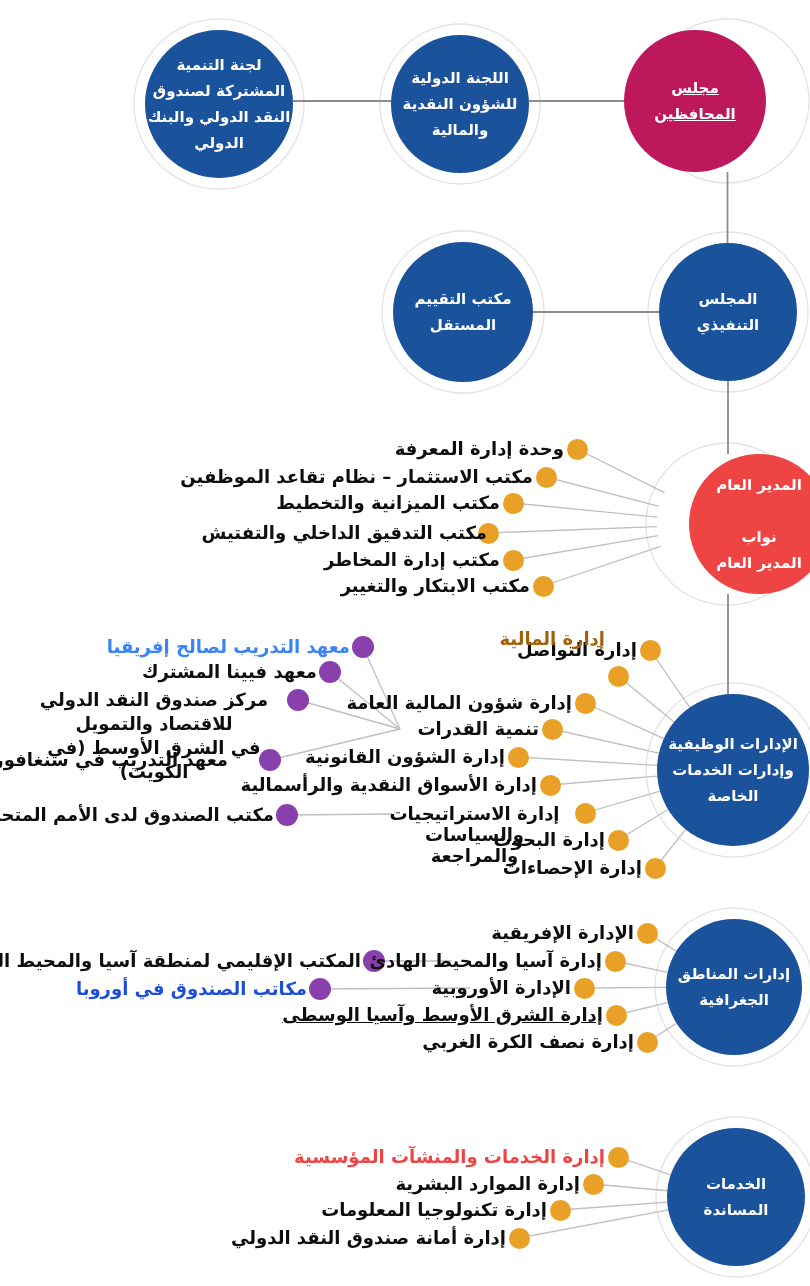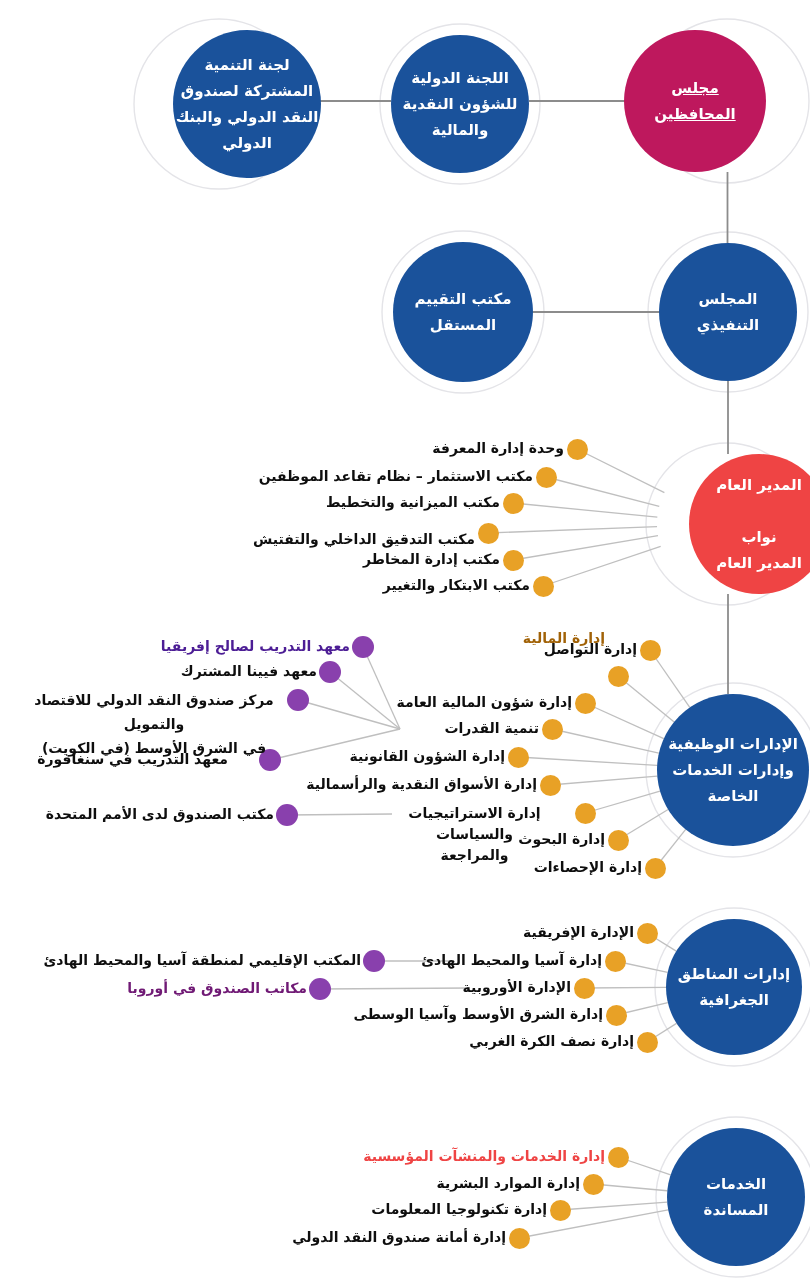--- a/index.html
+++ b/index.html
@@ -9,21 +9,21 @@
   .item-line{stroke:#bfbfbf;stroke-width:1.3;}
   .ring{stroke:#e4e4e8;stroke-width:1.4;fill:none;}
   .node{
     position:absolute;border-radius:50%;z-index:2;
     display:flex;align-items:center;justify-content:center;
     text-align:center;color:#ffffff;font-weight:bold;
     font-size:15px;line-height:26px;white-space:pre-line;
   }
   .dot{position:absolute;border-radius:50%;z-index:3;}
   .lbl{
-    position:absolute;z-index:4;font-weight:bold;font-size:14px;
+    position:absolute;z-index:4;font-weight:bold;font-size:18px;
     line-height:21px;color:#0e0e0e;white-space:nowrap;text-align:right;
   }
   .lbl.multi{white-space:pre-line;text-align:center;}
 </style>
 </head>
 <body>
 
 <div id="chart">
     <svg width="810" height="1286" viewBox="0 0 810 1286">
       <circle cx="727" cy="101" r="82" class="ring"></circle>
@@ -73,21 +73,21 @@
       <line x1="560" y1="1210" x2="667.1874596546421" y2="1202.0827444573276" class="item-line"></line>
       <line x1="519" y1="1238" x2="668.199570225332" y2="1209.8102194505134" class="item-line"></line>
     </svg>
     <div class="dot" style="width: 21px; height: 21px; left: 566.5px; top: 438.5px; background: rgb(232, 161, 38);"></div>
     <div class="lbl" dir="rtl" style="right: 246px; top: 438px; color: rgb(14, 14, 14);">وحدة إدارة المعرفة</div>
     <div class="dot" style="width: 21px; height: 21px; left: 535.5px; top: 466.5px; background: rgb(232, 161, 38);"></div>
     <div class="lbl" dir="rtl" style="right: 277px; top: 466px; color: rgb(14, 14, 14);">مكتب الاستثمار – نظام تقاعد الموظفين</div>
     <div class="dot" style="width: 21px; height: 21px; left: 502.5px; top: 492.5px; background: rgb(232, 161, 38);"></div>
     <div class="lbl" dir="rtl" style="right: 310px; top: 492px; color: rgb(14, 14, 14);">مكتب الميزانية والتخطيط</div>
     <div class="dot" style="width: 21px; height: 21px; left: 477.5px; top: 522.5px; background: rgb(232, 161, 38);"></div>
-    <div class="lbl" dir="rtl" style="right: 335px; top: 522px; color: rgb(14, 14, 14); margin-top: 7px;">مكتب التدقيق الداخلي والتفتيش</div>
+    <div class="lbl" dir="rtl" style="right: 323px; top: 522px; color: rgb(14, 14, 14);">مكتب التدقيق الداخلي والتفتيش</div>
     <div class="dot" style="width: 21px; height: 21px; left: 502.5px; top: 549.5px; background: rgb(232, 161, 38);"></div>
     <div class="lbl" dir="rtl" style="right: 310px; top: 549px; color: rgb(14, 14, 14);">مكتب إدارة المخاطر</div>
     <div class="dot" style="width: 21px; height: 21px; left: 532.5px; top: 575.5px; background: rgb(232, 161, 38);"></div>
     <div class="lbl" dir="rtl" style="right: 280px; top: 575px; color: rgb(14, 14, 14);">مكتب الابتكار والتغيير</div>
     <div class="dot" style="width: 21px; height: 21px; left: 639.5px; top: 639.5px; background: rgb(232, 161, 38);"></div>
     <div class="lbl" dir="rtl" style="right: 173px; top: 639px; color: rgb(14, 14, 14);">إدارة التواصل</div>
     <div class="dot" style="width: 21px; height: 21px; left: 607.5px; top: 665.5px; background: rgb(232, 161, 38);"></div>
     <div class="lbl" dir="rtl" style="right: 205px; top: 628px; color: #a16207;">إدارة المالية</div>
     <div class="dot" style="width: 21px; height: 21px; left: 574.5px; top: 692.5px; background: rgb(232, 161, 38);"></div>
     <div class="lbl" dir="rtl" style="right: 238px; top: 692px; color: rgb(14, 14, 14);">إدارة شؤون المالية العامة</div>
@@ -98,58 +98,58 @@
     <div class="dot" style="width: 21px; height: 21px; left: 539.5px; top: 774.5px; background: rgb(232, 161, 38);"></div>
     <div class="lbl" dir="rtl" style="right: 273px; top: 774px; color: rgb(14, 14, 14);">إدارة الأسواق النقدية والرأسمالية</div>
     <div class="dot" style="width: 21px; height: 21px; left: 574.5px; top: 802.5px; background: rgb(232, 161, 38);"></div>
     <div class="lbl multi" dir="rtl" style="right: 238px; top: 794px; width: 195px; line-height: 21px; color: rgb(14, 14, 14); margin-top: 9px;">إدارة الاستراتيجيات والسياسات
 والمراجعة</div>
     <div class="dot" style="width: 21px; height: 21px; left: 607.5px; top: 829.5px; background: rgb(232, 161, 38);"></div>
     <div class="lbl" dir="rtl" style="right: 205px; top: 829px; color: rgb(14, 14, 14);">إدارة البحوث</div>
     <div class="dot" style="width: 21px; height: 21px; left: 644.5px; top: 857.5px; background: rgb(232, 161, 38);"></div>
     <div class="lbl" dir="rtl" style="right: 168px; top: 857px; color: rgb(14, 14, 14);">إدارة الإحصاءات</div>
     <div class="dot" style="width: 22px; height: 22px; left: 352px; top: 636px; background: rgb(137, 64, 173);"></div>
-    <div class="lbl" dir="rtl" style="right: 460px; top: 636px; color: #4c1d95;">معهد التدريب لصالح إفريقيا</div>
+    <div class="lbl" dir="rtl" style="right: 460px; top: 636px; color: #3b82f6;">معهد التدريب لصالح إفريقيا</div>
     <div class="dot" style="width: 22px; height: 22px; left: 319px; top: 661px; background: rgb(137, 64, 173);"></div>
     <div class="lbl" dir="rtl" style="right: 493px; top: 661px; color: rgb(14, 14, 14);">معهد فيينا المشترك</div>
     <div class="dot" style="width: 22px; height: 22px; left: 287px; top: 689px; background: rgb(137, 64, 173);"></div>
     <div class="lbl multi" dir="rtl" style="right: 525px; top: 688px; width: 262px; line-height: 24px; color: rgb(14, 14, 14);">مركز صندوق النقد الدولي للاقتصاد والتمويل
 في الشرق الأوسط (في الكويت)</div>
     <div class="dot" style="width: 22px; height: 22px; left: 259px; top: 749px; background: rgb(137, 64, 173);"></div>
     <div class="lbl" dir="rtl" style="right: 582px; top: 749px; color: rgb(14, 14, 14);">معهد التدريب في سنغافورة</div>
     <div class="dot" style="width: 22px; height: 22px; left: 276px; top: 804px; background: rgb(137, 64, 173);"></div>
     <div class="lbl" dir="rtl" style="right: 536px; top: 804px; color: rgb(14, 14, 14);">مكتب الصندوق لدى الأمم المتحدة</div>
     <div class="dot" style="width: 21px; height: 21px; left: 636.5px; top: 922.5px; background: rgb(232, 161, 38);"></div>
     <div class="lbl" dir="rtl" style="right: 176px; top: 922px; color: rgb(14, 14, 14);">الإدارة الإفريقية</div>
     <div class="dot" style="width: 21px; height: 21px; left: 604.5px; top: 950.5px; background: rgb(232, 161, 38);"></div>
     <div class="lbl" dir="rtl" style="right: 208px; top: 950px; color: rgb(14, 14, 14);">إدارة آسيا والمحيط الهادئ</div>
     <div class="dot" style="width: 21px; height: 21px; left: 573.5px; top: 977.5px; background: rgb(232, 161, 38);"></div>
     <div class="lbl" dir="rtl" style="right: 239px; top: 977px; color: rgb(14, 14, 14);">الإدارة الأوروبية</div>
     <div class="dot" style="width: 21px; height: 21px; left: 605.5px; top: 1004.5px; background: rgb(232, 161, 38);"></div>
-    <div class="lbl" dir="rtl" style="right: 207px; top: 1004px; color: rgb(14, 14, 14);">إدارة الشرق الأوسط وآسيا الوسطى</div>
+    <div class="lbl" dir="rtl" style="right: 207px; top: 1004px; color: rgb(14, 14, 14); text-decoration: underline;">إدارة الشرق الأوسط وآسيا الوسطى</div>
     <div class="dot" style="width: 21px; height: 21px; left: 636.5px; top: 1031.5px; background: rgb(232, 161, 38);"></div>
     <div class="lbl" dir="rtl" style="right: 176px; top: 1031px; color: rgb(14, 14, 14);">إدارة نصف الكرة الغربي</div>
     <div class="dot" style="width: 22px; height: 22px; left: 363px; top: 950px; background: rgb(137, 64, 173);"></div>
     <div class="lbl" dir="rtl" style="right: 449px; top: 950px; color: rgb(14, 14, 14);">المكتب الإقليمي لمنطقة آسيا والمحيط الهادئ</div>
     <div class="dot" style="width: 22px; height: 22px; left: 309px; top: 978px; background: rgb(137, 64, 173);"></div>
-    <div class="lbl" dir="rtl" style="right: 503px; top: 978px; color: #701a75;">مكاتب الصندوق في أوروبا</div>
+    <div class="lbl" dir="rtl" style="right: 503px; top: 978px; color: #1d4ed8;">مكاتب الصندوق في أوروبا</div>
     <div class="dot" style="width: 21px; height: 21px; left: 607.5px; top: 1146.5px; background: rgb(232, 161, 38);"></div>
     <div class="lbl" dir="rtl" style="right: 205px; top: 1146px; color: #ef4444;">إدارة الخدمات والمنشآت المؤسسية</div>
     <div class="dot" style="width: 21px; height: 21px; left: 582.5px; top: 1173.5px; background: rgb(232, 161, 38);"></div>
     <div class="lbl" dir="rtl" style="right: 230px; top: 1173px; color: rgb(14, 14, 14);">إدارة الموارد البشرية</div>
     <div class="dot" style="width: 21px; height: 21px; left: 549.5px; top: 1199.5px; background: rgb(232, 161, 38);"></div>
     <div class="lbl" dir="rtl" style="right: 263px; top: 1199px; color: rgb(14, 14, 14);">إدارة تكنولوجيا المعلومات</div>
     <div class="dot" style="width: 21px; height: 21px; left: 508.5px; top: 1227.5px; background: rgb(232, 161, 38);"></div>
     <div class="lbl" dir="rtl" style="right: 304px; top: 1227px; color: rgb(14, 14, 14);">إدارة أمانة صندوق النقد الدولي</div>
     <div class="node" dir="rtl" style="left: 624px; top: 30px; width: 142px; height: 142px; background: #be185d; text-decoration: underline;">مجلس
 المحافظين</div>
     <div class="node" dir="rtl" style="left: 391px; top: 35px; width: 138px; height: 138px; background: rgb(26, 82, 155);">اللجنة الدولية
 للشؤون النقدية
 والمالية</div>
-    <div class="node" dir="rtl" style="left: 145px; top: 30px; width: 148px; height: 148px; background: rgb(26, 82, 155); margin-left: 28px;">لجنة التنمية
+    <div class="node" dir="rtl" style="left: 145px; top: 30px; width: 148px; height: 148px; background: rgb(26, 82, 155);">لجنة التنمية
 المشتركة لصندوق
 النقد الدولي والبنك
 الدولي</div>
     <div class="node" dir="rtl" style="left: 659px; top: 243px; width: 138px; height: 138px; background: rgb(26, 82, 155);">المجلس
 التنفيذي</div>
     <div class="node" dir="rtl" style="left: 393px; top: 242px; width: 140px; height: 140px; background: rgb(26, 82, 155);">مكتب التقييم
 المستقل</div>
     <div class="node" dir="rtl" style="left: 689px; top: 454px; width: 140px; height: 140px; background: #ef4444;">المدير العام
 
 نواب

